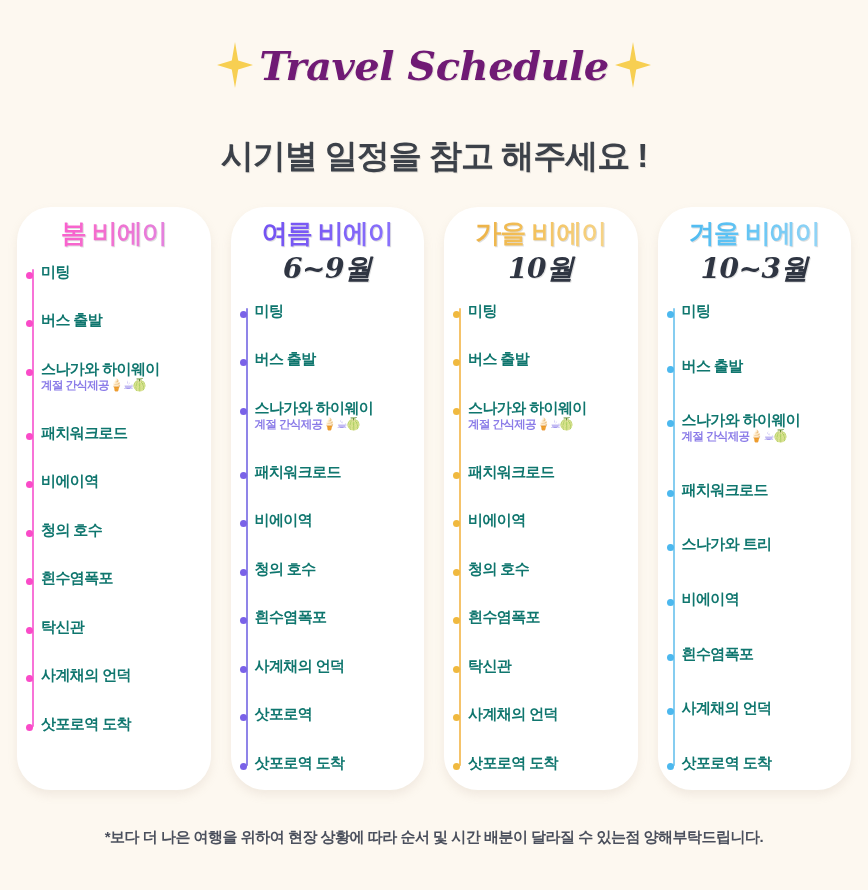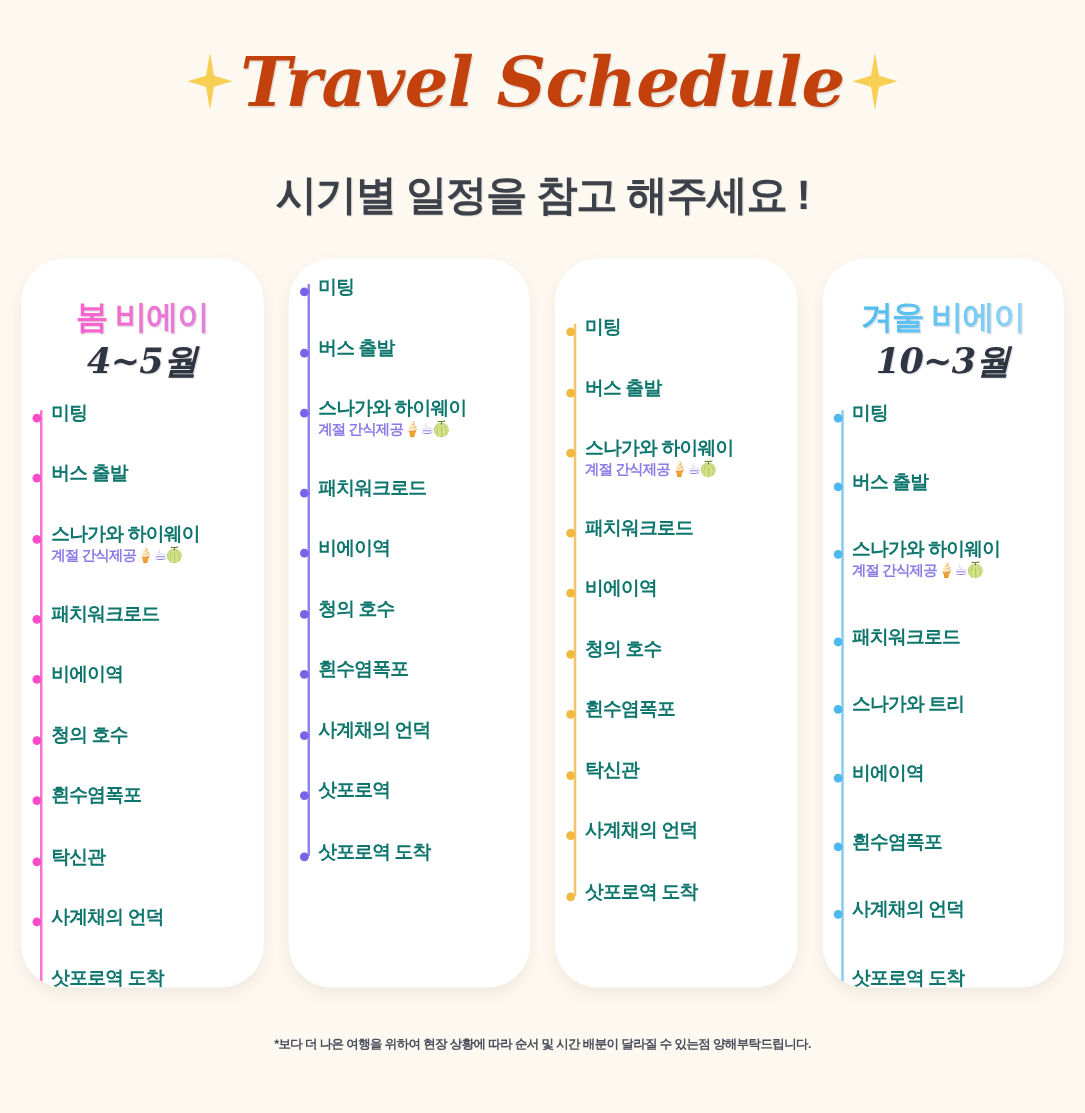--- a/index.html
+++ b/index.html
@@ -28,23 +28,23 @@
     height: 62px;
   }
   .sparkle {
     flex: 0 0 auto;
     display: block;
   }
   .main-title {
     font-family: "DejaVu Serif", "Liberation Serif", serif;
     font-style: italic;
     font-weight: bold;
-    font-size: 55px;
+    font-size: 40px;
     letter-spacing: -0.5px;
-    color: #c2410c;
+    color: #701a75;
     text-shadow: 1px 1px 0 rgba(0,0,0,0.10);
     white-space: nowrap;
   }
   .subtitle {
     margin-top: 38px;
     font-size: 33px;
     font-weight: bold;
     color: #3c4149;
     letter-spacing: -1px;
     text-shadow: 1px 1px 0 rgba(0,0,0,0.10);
@@ -65,21 +65,21 @@
     height: 583px;
     background: #ffffff;
     border-radius: 34px;
     box-shadow: 0 5px 10px rgba(180,160,140,0.16);
     padding: 0;
     box-sizing: border-box;
     overflow: hidden;
   }
   .card-head {
     text-align: center;
-    padding-top: 32px;
+    padding-top: 12px;
   }
   .season-name {
     font-size: 26px;
     font-weight: bold;
     letter-spacing: -1px;
     line-height: 1.15;
     -webkit-background-clip: text;
     background-clip: text;
     -webkit-text-fill-color: transparent;
     color: transparent;
@@ -169,21 +169,21 @@
     letter-spacing: -1px;
   }
 
   
   .footer {
     position: absolute;
     left: 0;
     top: 828px;
     width: 868px;
     text-align: center;
-    font-size: 10px;
+    font-size: 15px;
     font-weight: bold;
     color: #4a4f5c;
     letter-spacing: -0.5px;
   }
 </style>
 </head>
 <body>
 
 <div class="header">
   <div class="title-row">
@@ -195,21 +195,20 @@
       <path d="M18 0 L21.2 18.6 L36 23 L21.2 27.4 L18 46 L14.8 27.4 L0 23 L14.8 18.6 Z" fill="#f7cf52"></path>
     </svg>
   </div>
   <div class="subtitle">시기별 일정을 참고 해주세요 !</div>
 </div>
 
 <div class="cards" id="cards">
     <div class="card s-spring">
       <div class="card-head">
         <div class="season-name">봄 비에이</div>
-        <div class="season-months">4~5월</div>
       </div>
       <div class="timeline">
         <div class="rail"></div>
         <div class="steps">
           <div class="step">
             <span class="dot"></span>
             <div class="step-label">미팅</div>
           </div>
           <div class="step">
             <span class="dot"></span>
@@ -245,20 +244,24 @@
             <div class="step-label">사계채의 언덕</div>
           </div>
           <div class="step">
             <span class="dot"></span>
             <div class="step-label">삿포로역 도착</div>
           </div>
         </div>
       </div>
     </div>
     <div class="card s-summer">
+      <div class="card-head">
+        <div class="season-name">여름 비에이</div>
+        <div class="season-months">6~9월</div>
+      </div>
       <div class="timeline">
         <div class="rail"></div>
         <div class="steps">
           <div class="step">
             <span class="dot"></span>
             <div class="step-label">미팅</div>
           </div>
           <div class="step">
             <span class="dot"></span>
             <div class="step-label">버스 출발</div>
@@ -294,20 +297,22 @@
           </div>
           <div class="step">
             <span class="dot"></span>
             <div class="step-label">삿포로역 도착</div>
           </div>
         </div>
       </div>
     </div>
     <div class="card s-autumn">
       <div class="card-head">
+        <div class="season-name">가을 비에이</div>
+        <div class="season-months">10월</div>
       </div>
       <div class="timeline">
         <div class="rail"></div>
         <div class="steps">
           <div class="step">
             <span class="dot"></span>
             <div class="step-label">미팅</div>
           </div>
           <div class="step">
             <span class="dot"></span>

